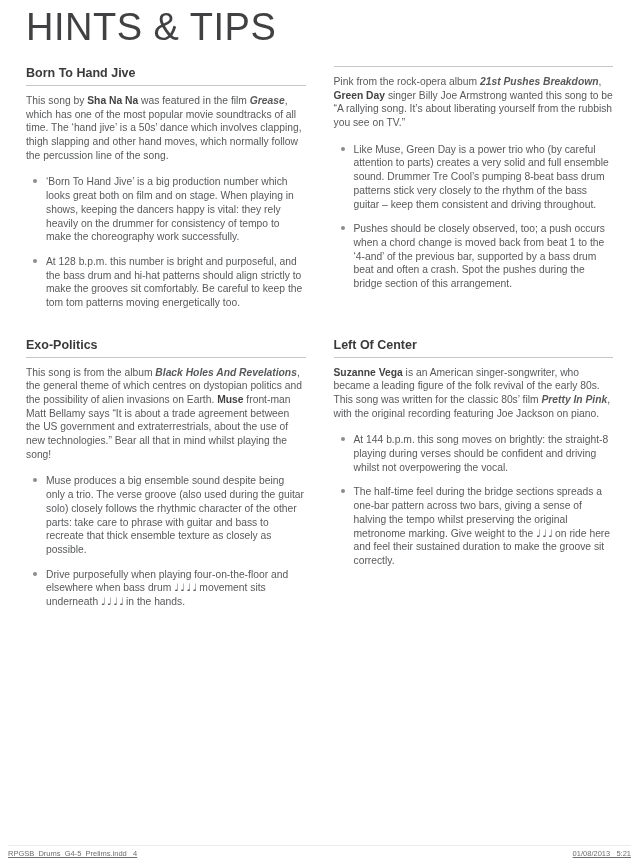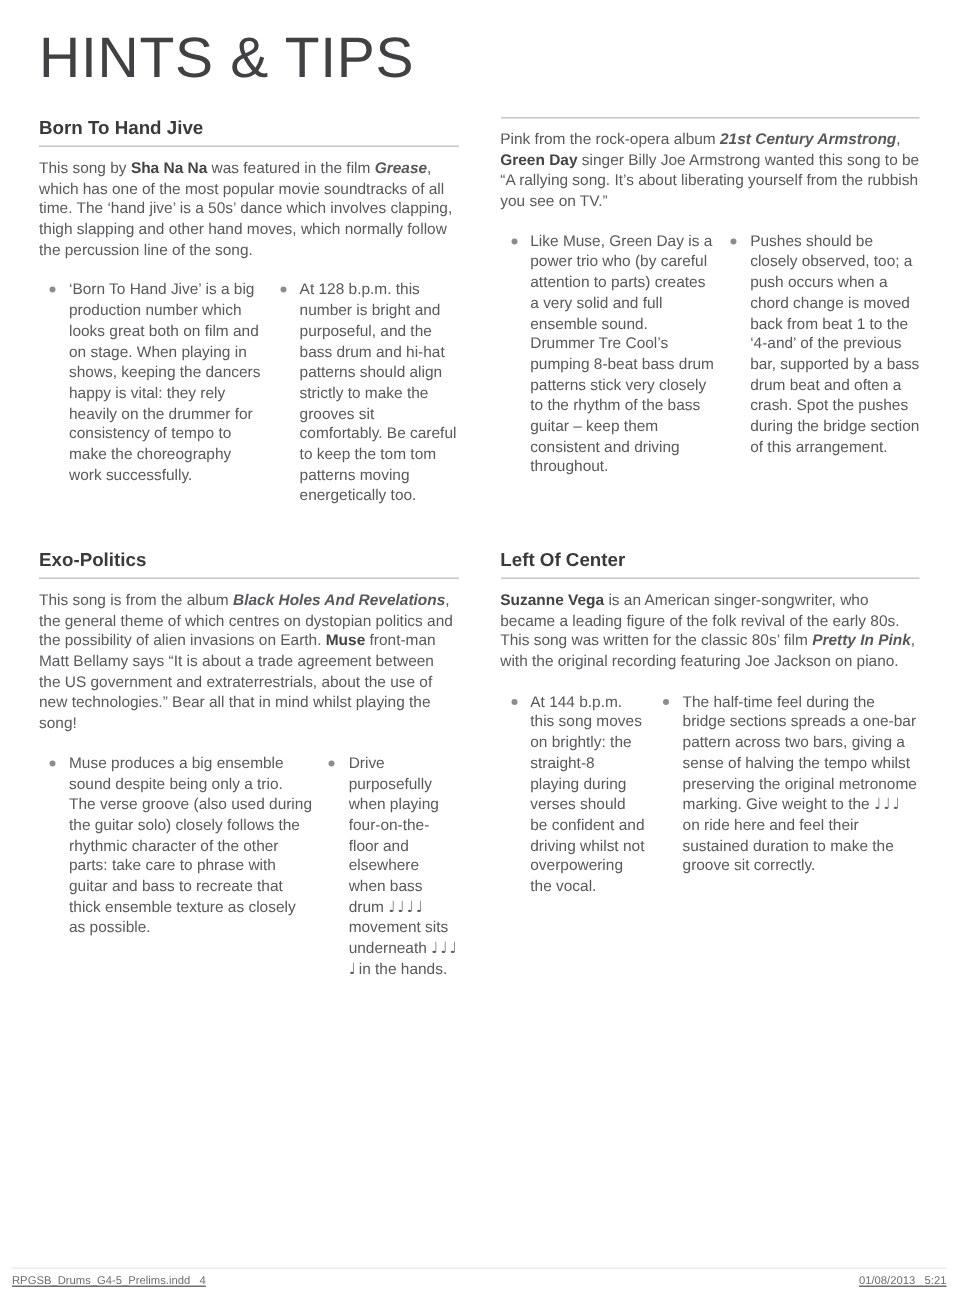--- a/index.html
+++ b/index.html
@@ -3,21 +3,21 @@
 <meta charset="utf-8">
 <style>
   html, body { margin: 0; padding: 0; background: #ffffff; }
   .page {
     position: relative;
     width: 639px;
     height: 864px;
     margin: 0 auto;
     background: #ffffff;
     box-sizing: border-box;
-    padding: 16px 26px 0 26px;
+    padding: 4px 26px 0 26px;
     font-family: "Liberation Sans", sans-serif;
     color: #58595b;
     overflow: hidden;
   }
   .page-title {
     margin: 4px 0 20px 0;
     font-size: 38px;
     font-weight: 300;
     letter-spacing: 0.5px;
     line-height: 1;
@@ -45,21 +45,21 @@
   .intro {
     margin: 0 0 13px 0;
     font-size: 10.3px;
     line-height: 1.33;
   }
   .bullets {
     list-style: none;
     margin: 0;
     padding: 0 0 0 7px;
     display: flex;
-    flex-direction: row;
+    flex-direction: column;
     gap: 11px;
   }
   .bullet {
     display: flex;
     gap: 9px;
     font-size: 10.3px;
     line-height: 1.33;
   }
   .dot {
     flex: 0 0 auto;
@@ -106,21 +106,21 @@
         </li>
         <li class="bullet">
           <span class="dot"></span>
           <span><span>At 128 b.p.m. this number is bright and purposeful, and the bass drum and hi-hat patterns should align strictly to make the grooves sit comfortably. Be careful to keep the tom tom patterns moving energetically too.</span></span>
         </li>
       </ul>
     </section>
 
     <section class="section">
       <hr class="rule">
-      <p class="intro"><span>Pink from the rock-opera album </span><span class="i">21st Century Armstrong</span><span>, </span><span class="b">Green Day</span><span> singer Billy Joe Armstrong wanted this song to be “A rallying song. It’s about liberating yourself from the rubbish you see on TV.”</span></p>
+      <p class="intro"><span>Pink from the rock-opera album </span><span class="i">21st Pushes Breakdown</span><span>, </span><span class="b">Green Day</span><span> singer Billy Joe Armstrong wanted this song to be “A rallying song. It’s about liberating yourself from the rubbish you see on TV.”</span></p>
       <ul class="bullets">
         <li class="bullet">
           <span class="dot"></span>
           <span><span>Like Muse, Green Day is a power trio who (by careful attention to parts) creates a very solid and full ensemble sound. Drummer Tre Cool’s pumping 8-beat bass drum patterns stick very closely to the rhythm of the bass guitar – keep them consistent and driving throughout.</span></span>
         </li>
         <li class="bullet">
           <span class="dot"></span>
           <span><span>Pushes should be closely observed, too; a push occurs when a chord change is moved back from beat 1 to the ‘4-and’ of the previous bar, supported by a bass drum beat and often a crash. Spot the pushes during the bridge section of this arrangement.</span></span>
         </li>
       </ul>

